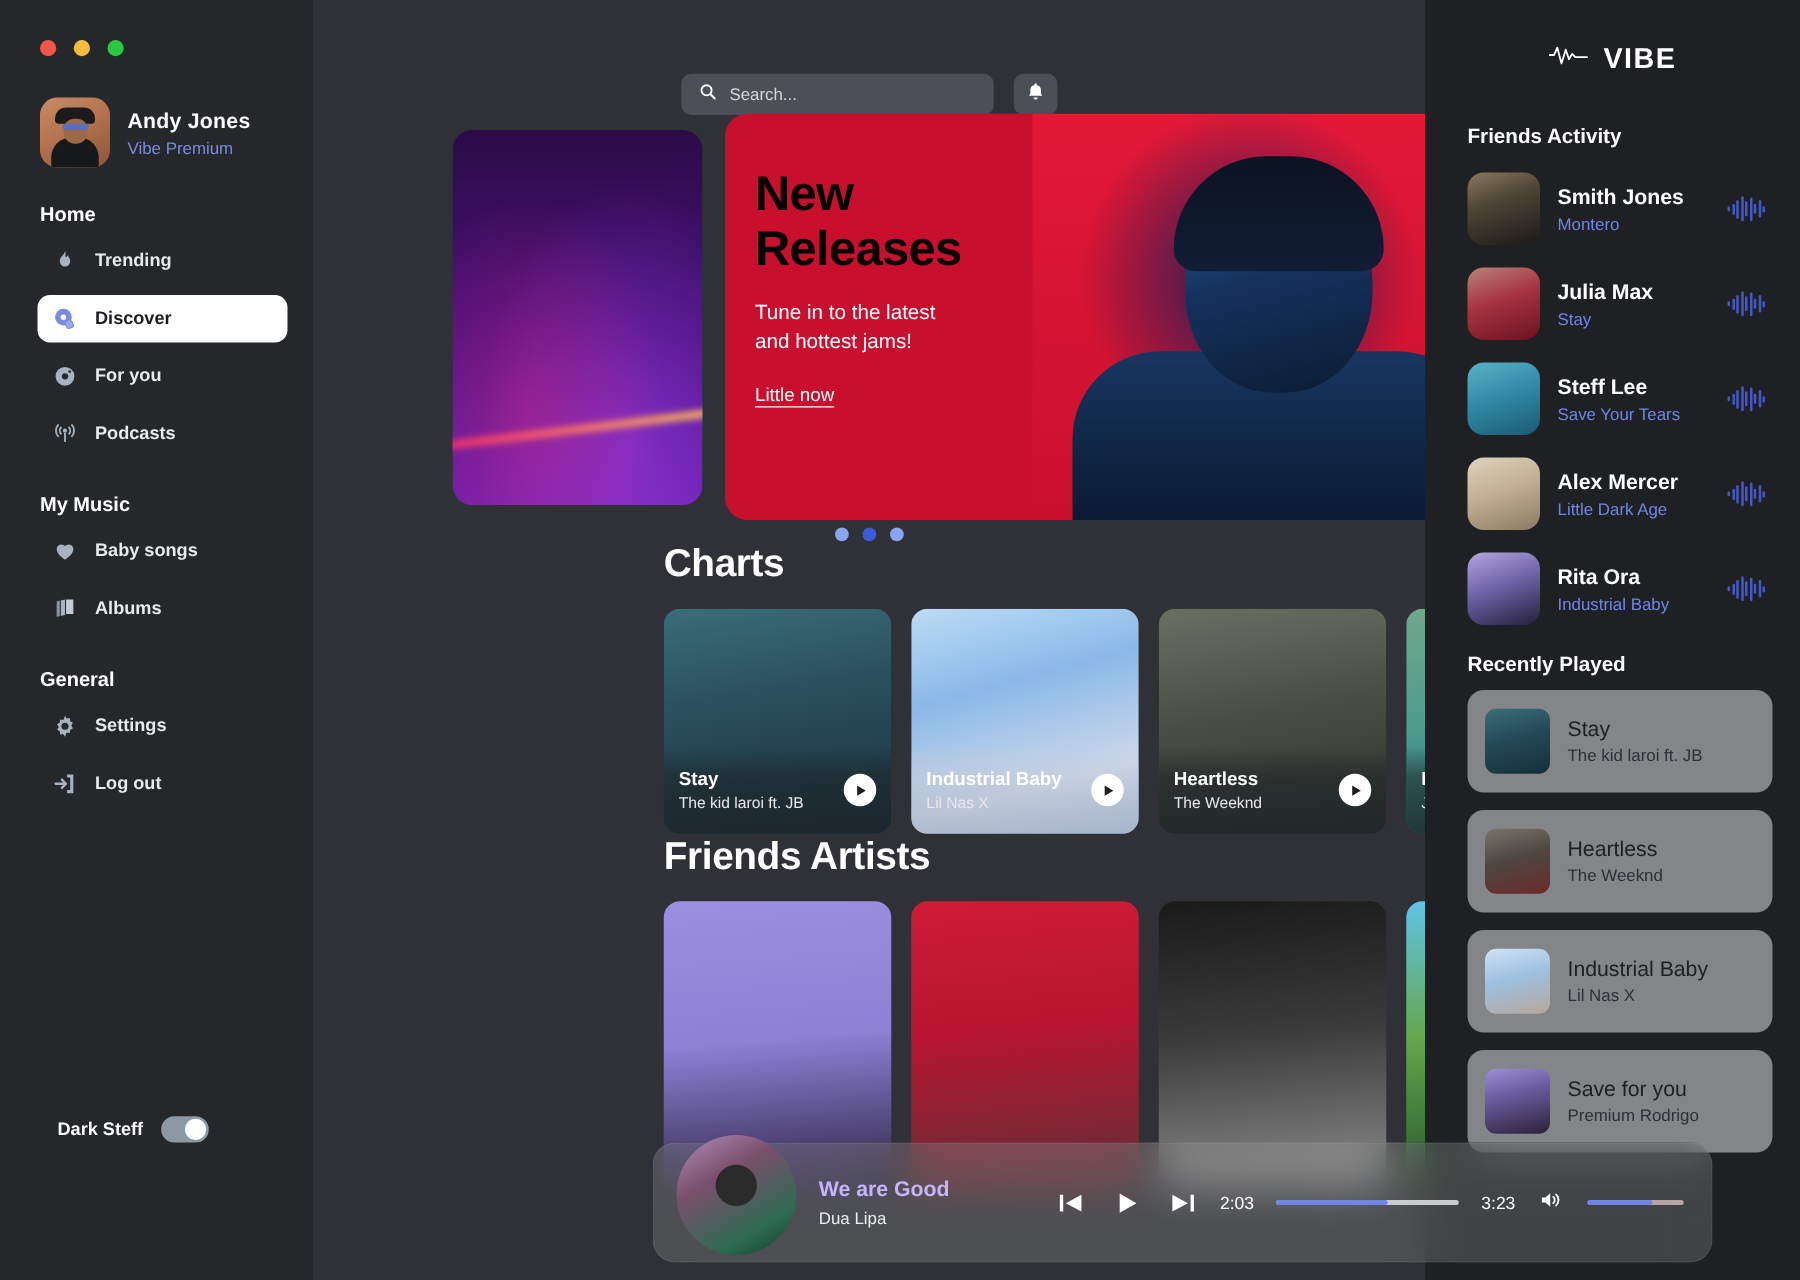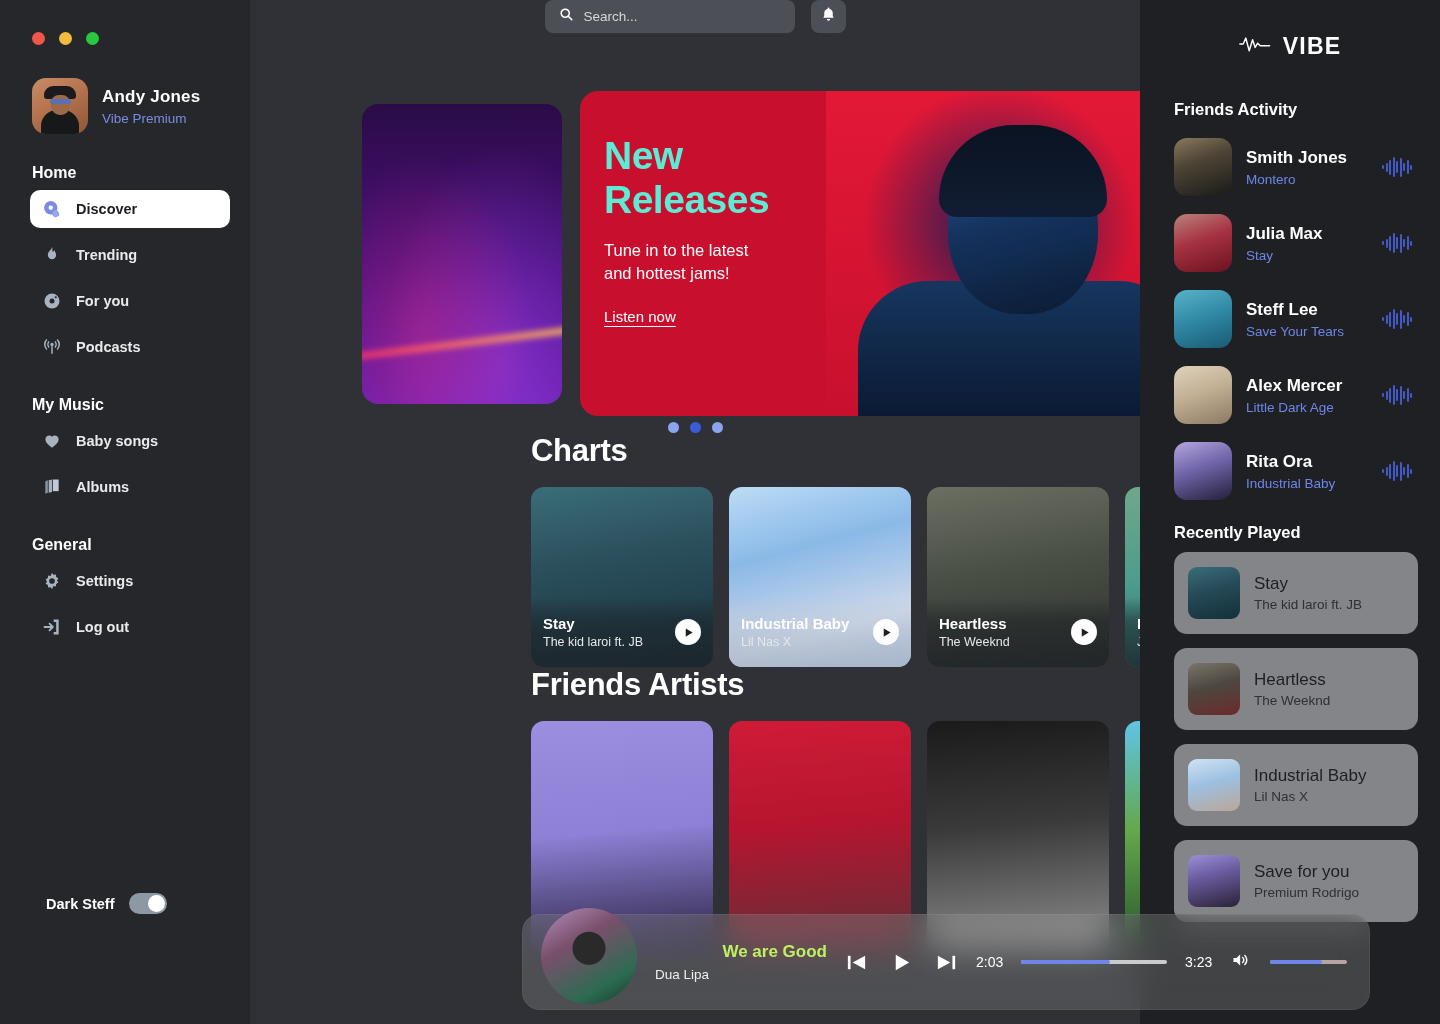--- a/index.html
+++ b/index.html
@@ -61,21 +61,21 @@
   }
   .dm-label { color:#fff; font-size:14.5px; font-weight:bold; }
   .switch { width:38px; height:21px; border-radius:11px; background:#8d98a5; position:relative; cursor:pointer; }
   .switch .knob { position:absolute; right:2px; top:2px; width:17px; height:17px; border-radius:50%; background:#fff; }
 
   
   .main {
     flex:1 1 auto; height:1024px; background:#2f3136;
     position:relative; overflow:hidden;
   }
-  .topbar { height:92px; display:flex; align-items:flex-start; justify-content:center; gap:16px; padding-right:300px; }
+  .topbar { height:92px; display:flex; align-items:flex-end; justify-content:center; gap:16px; padding-right:300px; }
   .search {
     width:250px; height:33px; background:#4c4f55; border-radius:8px;
     display:flex; align-items:center; gap:10px; padding:0 14px;
   }
   .search input {
     background:transparent; border:0; outline:0; color:#d6d8db;
     font-family:"Liberation Sans",sans-serif; font-size:13.5px; width:100%;
   }
   .search input::placeholder { color:#d6d8db; }
   .bell-btn { width:35px; height:33px; background:#4c4f55; border-radius:8px;
@@ -96,21 +96,21 @@
   .hero-side.left::after {
     content:""; position:absolute; left:-10px; bottom:60px; width:260px; height:6px;
     background:linear-gradient(90deg,#ff2d6a,#ffdd55); filter:blur(3px); border-radius:4px;
     transform:rotate(-7deg);
   }
   .hero-center {
     flex:0 0 640px; height:325px; border-radius:18px; overflow:hidden;
     background:#c8102e; position:relative; display:flex;
   }
   .hero-left-pane { width:246px; padding:43px 0 0 24px; position:relative; z-index:2; }
-  .hero-title { color:#5eead4; font-size:39px; line-height:1.12; font-weight:bold; letter-spacing:-0.5px; }
+  .hero-title { color:#000000; font-size:39px; line-height:1.12; font-weight:bold; letter-spacing:-0.5px; }
   .hero-sub { color:#fff; font-size:16.5px; line-height:1.35; margin-top:18px; max-width:175px; }
   .hero-link { color:#fff; font-size:15px; margin-top:24px; display:inline-block;
     text-decoration:underline; text-underline-offset:4px; cursor:pointer; }
   .hero-art {
     position:absolute; left:246px; top:0; right:0; bottom:0;
     background:
       radial-gradient(circle at 44% 40%, rgba(10,30,90,.95) 0%, rgba(10,30,90,0) 46%),
       linear-gradient(180deg,#e31837 0%,#c8102e 100%);
     overflow:hidden;
   }
@@ -179,21 +179,21 @@
     display:flex; align-items:center; padding:0 22px 0 18px; gap:18px; z-index:40;
     border:1px solid rgba(255,255,255,.06);
   }
   .pl-art {
     width:96px; height:96px; border-radius:50%; flex:0 0 96px; margin-top:-12px;
     background: radial-gradient(circle at 50% 42%, #2a2a2a 0 16px, transparent 17px),
                 linear-gradient(150deg,#b58fbf 0%,#7a4f6b 35%,#2d6b52 75%,#143a2b 100%);
     position:relative; overflow:hidden;
   }
   .pl-meta { width:172px; flex:0 0 172px; }
-  .pl-title { color:#bef264; font-size:17px; font-weight:bold;text-align:right; }
+  .pl-title { color:#c4b5fd; font-size:17px; font-weight:bold; }
   .pl-artist { color:#eceef0; font-size:13.5px; margin-top:5px; }
   .pl-ctrls { display:flex; align-items:center; gap:22px; flex:0 0 auto; }
   .pl-ctrls svg { fill:#fff; cursor:pointer; }
   .pl-time { color:#fff; font-size:14px; flex:0 0 auto; }
   .seek { width:152px; height:4px; border-radius:2px; background:#c9cbcd; position:relative; cursor:pointer; }
   .seek .fill { position:absolute; left:0; top:0; height:4px; width:70%; background:#6f86e8; border-radius:2px; }
   .vol { width:80px; height:4px; border-radius:2px; background:#b9a3a3; position:relative; cursor:pointer; }
   .vol .fill { position:absolute; left:0; top:0; height:4px; width:68%; background:#6f86e8; border-radius:2px; }
 
   
@@ -239,38 +239,38 @@
           <div class="glasses"></div>
       </div>
       <div>
         <div class="pname">Andy Jones</div>
         <div class="psub">Vibe Premium</div>
       </div>
     </div>
 
     <div class="sec-title">Home</div>
 
+    <div class="nav-item">
+      <span class="nav-ic">
+        <svg viewBox="0 0 24 24">
+            <path d="M12 2c0 4-5 5-5 10a5 5 0 0 0 10 0c0-3-2-4-2-6 0 0-1 2-2 2s0-4-1-6z" fill="#a8b3bf"></path>
+          </svg>
+      </span>
+      <span>Trending</span>
+    </div>
+
     <div class="nav-item active">
       <span class="nav-ic">
         <svg viewBox="0 0 24 24">
             <circle cx="10.5" cy="10.5" r="8" fill="#7b8ce0"></circle>
             <circle cx="10.5" cy="10.5" r="2.6" fill="#fff"></circle>
             <path d="M15 13c1.6-.4 3 .5 3.6 1.8l1.5 3.2c.4.9 0 1.9-.9 2.2l-2.7 1c-1.1.4-2.3-.1-2.8-1.1l-1.4-2.8c-.5-1 .1-2.2 1.2-2.5z" fill="#9aa8e6" stroke="#7b8ce0" stroke-width="1"></path>
           </svg>
       </span>
       <span>Discover</span>
-    </div>
-
-    <div class="nav-item">
-      <span class="nav-ic">
-        <svg viewBox="0 0 24 24">
-            <path d="M12 2c0 4-5 5-5 10a5 5 0 0 0 10 0c0-3-2-4-2-6 0 0-1 2-2 2s0-4-1-6z" fill="#a8b3bf"></path>
-          </svg>
-      </span>
-      <span>Trending</span>
     </div>
 
     <div class="nav-item">
       <span class="nav-ic">
         <svg viewBox="0 0 24 24">
             <circle cx="12" cy="12" r="9" fill="#a8b3bf"></circle>
             <circle cx="12" cy="12" r="3" fill="#25272b"></circle>
             <circle cx="16.5" cy="7.5" r="1.3" fill="#25272b"></circle>
           </svg>
       </span>
@@ -368,21 +368,21 @@
       <div class="hero-track">
         <div class="hero-side left"></div>
 
         <div class="hero-center">
           <div class="hero-left-pane">
             <div class="hero-title">
               <span>New</span><br>
               <span>Releases</span>
             </div>
             <div class="hero-sub">Tune in to the latest and hottest jams!</div>
-            <a class="hero-link">Listen now</a>
+            <a class="hero-link">Little now</a>
           </div>
           <div class="hero-art">
             <div class="singer-body"></div>
             <div class="singer-head"></div>
             <div class="singer-hair"></div>
           </div>
         </div>
 
         <div class="hero-side right">
           <span class="neon n1"></span>

